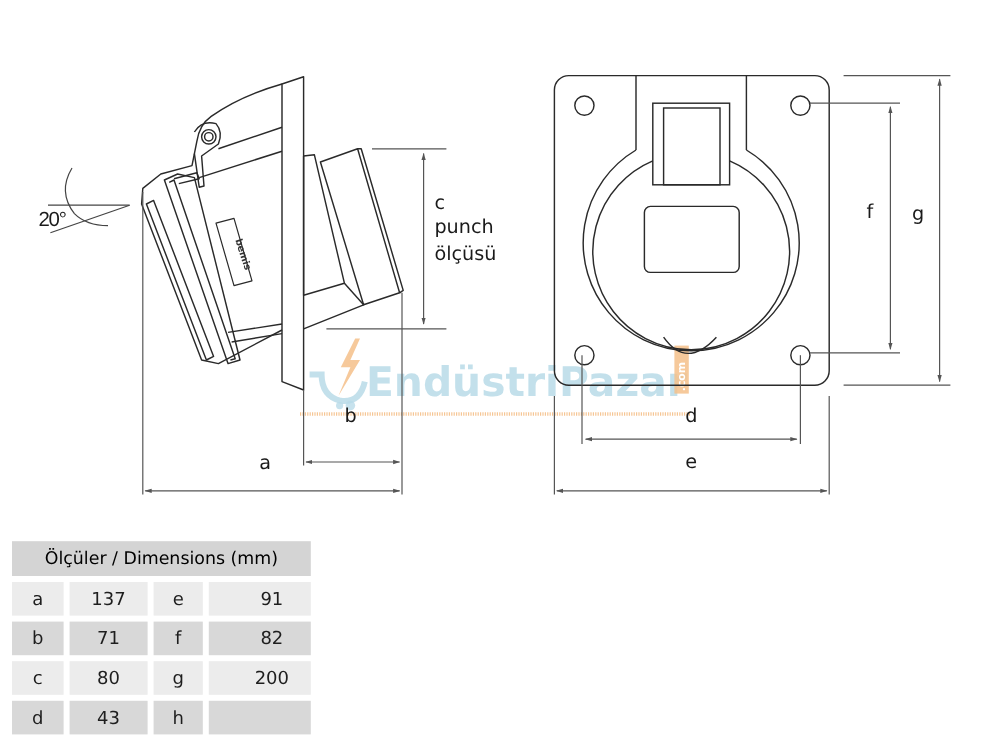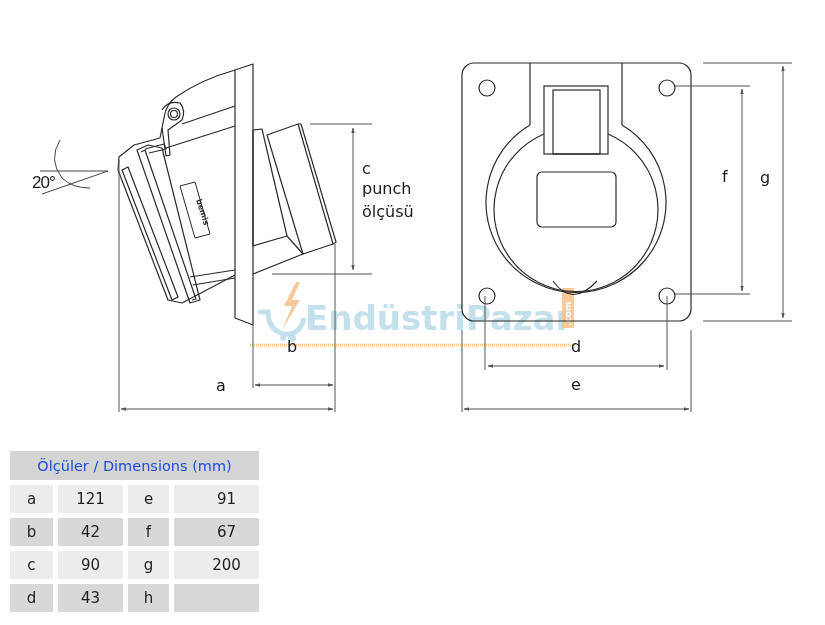--- a/index.html
+++ b/index.html
@@ -6,21 +6,21 @@
   body { width: 825px; height: 625px; position: relative; overflow: hidden;
          font-family: "Liberation Sans", "DejaVu Sans", sans-serif; color: #1a1a1a; }
   #drawing { position: absolute; left: 0; top: 0; width: 825px; height: 440px; }
   .dim-label { font-family: "DejaVu Sans", "Liberation Sans", sans-serif; font-size: 16px; fill: #1a1a1a; }
   .angle-label { font-family: "Liberation Sans", sans-serif; font-size: 17px; fill: #1a1a1a; letter-spacing: -1px; }
   .wm-text { font-family: "DejaVu Sans", sans-serif; font-weight: bold; font-size: 34px; fill: #b9dbe8; opacity: 0.85; }
   .wm-com { font-family: "DejaVu Sans", sans-serif; font-weight: bold; font-size: 9px; fill: #ffffff; }
 
   #dim-table { position: absolute; left: 10px; top: 451px; width: 249px; }
   .tbl-header { height: 29px; background: #d4d4d4; display: flex; align-items: center; justify-content: center;
-                font-family: "DejaVu Sans", sans-serif; font-size: 14.5px; color: #1d4ed8; margin-bottom: 5px; }
+                font-family: "DejaVu Sans", sans-serif; font-size: 14.5px; color: #000000; margin-bottom: 5px; }
   .tbl-row { display: flex; height: 28px; margin-bottom: 5px; }
   .tbl-cell { display: flex; align-items: center; justify-content: center;
               font-family: "DejaVu Sans", sans-serif; font-size: 15px; color: #1e1e1e; margin-right: 5px; }
   .tbl-cell:last-child { margin-right: 0; padding-left: 20px; }
   .c-key { width: 47px; }
   .c-val { width: 71px; }
   .c-key2 { width: 45px; }
   .c-val2 { width: 71px; }
   .row-light .tbl-cell { background: #ececec; }
   .row-dark .tbl-cell { background: #d8d8d8; }
@@ -150,33 +150,33 @@
   <text class="dim-label" x="571" y="390">e</text>
   <text class="dim-label" x="722" y="182">f</text>
   <text class="dim-label" x="760" y="183">g</text>
 </svg>
 
 <div id="dim-table">
   <div class="tbl-header">Ölçüler / Dimensions (mm)</div>
 
   <div class="tbl-row row-light">
     <div class="tbl-cell c-key">a</div>
-    <div class="tbl-cell c-val">121</div>
+    <div class="tbl-cell c-val">137</div>
     <div class="tbl-cell c-key2">e</div>
     <div class="tbl-cell c-val2">91</div>
   </div>
   <div class="tbl-row row-dark">
     <div class="tbl-cell c-key">b</div>
-    <div class="tbl-cell c-val">42</div>
+    <div class="tbl-cell c-val">71</div>
     <div class="tbl-cell c-key2">f</div>
-    <div class="tbl-cell c-val2">67</div>
+    <div class="tbl-cell c-val2">82</div>
   </div>
   <div class="tbl-row row-light">
     <div class="tbl-cell c-key">c</div>
-    <div class="tbl-cell c-val">90</div>
+    <div class="tbl-cell c-val">80</div>
     <div class="tbl-cell c-key2">g</div>
     <div class="tbl-cell c-val2">200</div>
   </div>
   <div class="tbl-row row-dark">
     <div class="tbl-cell c-key">d</div>
     <div class="tbl-cell c-val">43</div>
     <div class="tbl-cell c-key2">h</div>
     <div class="tbl-cell c-val2"></div>
   </div>
 </div>

